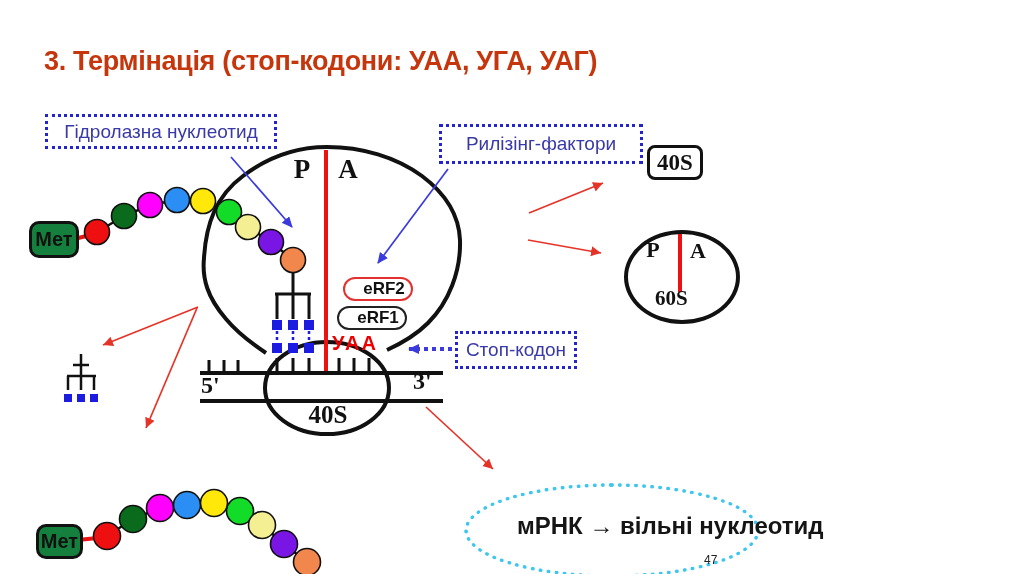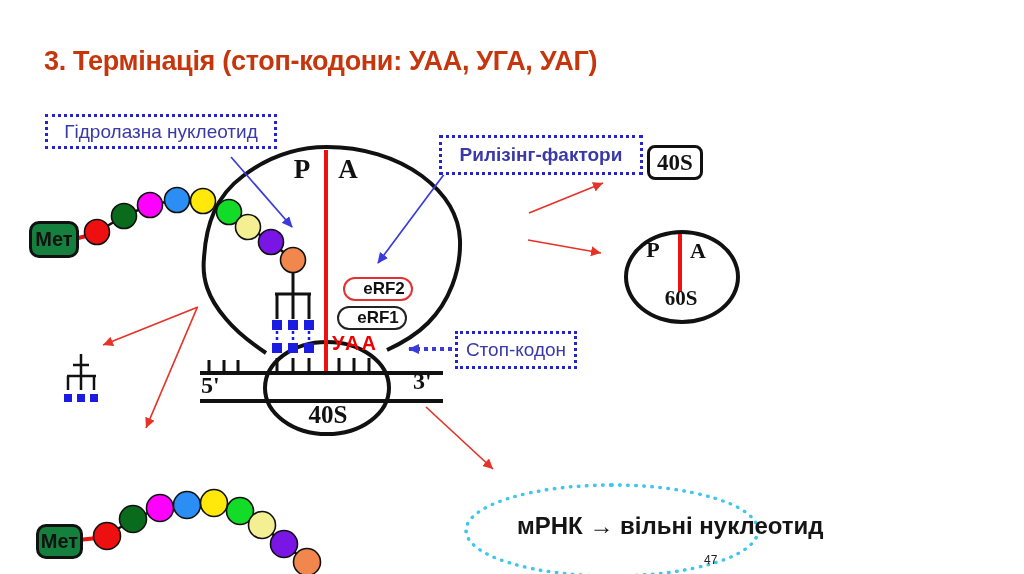--- a/index.html
+++ b/index.html
@@ -4,21 +4,21 @@
 <style>
   html,body{margin:0;padding:0;background:#fff;}
   .slide{position:relative;width:1024px;height:574px;background:#ffffff;overflow:hidden;
          font-family:"Liberation Sans",sans-serif;margin-top:28px;}
   .abs{position:absolute;}
   .art{position:absolute;left:0;top:0;width:1024px;height:574px;}
   .title{left:44px;top:18px;font-size:27px;font-weight:bold;color:#c5360d;letter-spacing:-0.3px;white-space:nowrap;}
   .callout{border:3px dotted #2424cc;color:#3939a8;font-size:19px;text-align:center;
            display:flex;align-items:center;justify-content:center;background:#fff;white-space:nowrap;}
   .co-hydro{left:45px;top:86px;width:226px;height:29px;}
-  .co-release{left:439px;top:107px;width:198px;height:34px;font-weight:bold;}
+  .co-release{left:439px;top:96px;width:198px;height:34px;}
   .co-stop{left:455px;top:303px;width:116px;height:32px;}
   .metbox{border:3px solid #111;border-radius:10px;background:#15803d;font-weight:bold;font-size:20px;color:#111;
           display:flex;align-items:center;justify-content:center;}
   .met-top{left:29px;top:193px;width:44px;height:31px;}
   .met-bottom{left:36px;top:496px;width:41px;height:29px;}
   .serifb{font-family:"Liberation Serif",serif;font-weight:bold;color:#111;}
   .p-main{left:288px;top:126px;width:28px;font-size:27px;text-align:center;}
   .a-main{left:334px;top:126px;width:28px;font-size:27px;text-align:center;}
   .s40-under{left:299px;top:373px;width:58px;font-size:25px;text-align:center;}
   .five{left:201px;top:344px;font-size:24px;}
@@ -28,21 +28,21 @@
   .erf2{left:343px;top:249px;width:54px;height:20px;border:2px solid #e53030;}
   .erf1{left:337px;top:278px;width:54px;height:20px;border:2px solid #222;}
   .uaa{left:332px;top:304px;font-size:20px;font-weight:bold;color:#ee0000;letter-spacing:2px;}
   .s40-box{left:647px;top:117px;width:50px;height:29px;border:3px solid #111;border-radius:8px;background:#fff;
            font-family:"Liberation Serif",serif;font-weight:bold;font-size:23px;color:#111;
            display:flex;align-items:center;justify-content:center;}
   .s60{left:624px;top:202px;width:108px;height:86px;border:4px solid #111;border-radius:50%;background:#fff;}
   .s60-line{left:678px;top:206px;width:4px;height:58px;background:#ee1111;}
   .p-diss{left:641px;top:209px;width:24px;font-size:22px;text-align:center;}
   .a-diss{left:686px;top:210px;width:24px;font-size:22px;text-align:center;}
-  .s60-label{left:655px;top:258px;width:52px;font-size:21px;text-align:center;font-family:Liberation Serif, serif;}
+  .s60-label{left:655px;top:258px;width:52px;font-size:21px;font-family:Liberation Serif, serif;}
   .note-ellipse{left:464px;top:455px;width:288px;height:87px;border:4px dotted #3fc6ee;border-radius:50%;}
   .note-text{left:517px;top:484px;font-size:24px;font-weight:bold;color:#151515;white-space:nowrap;}
   .page-num{left:704px;top:525px;font-size:12px;color:#222;}
 </style>
 </head>
 <body>
 
 <div class="slide">
 
   <svg class="art" viewBox="0 0 1024 574">

